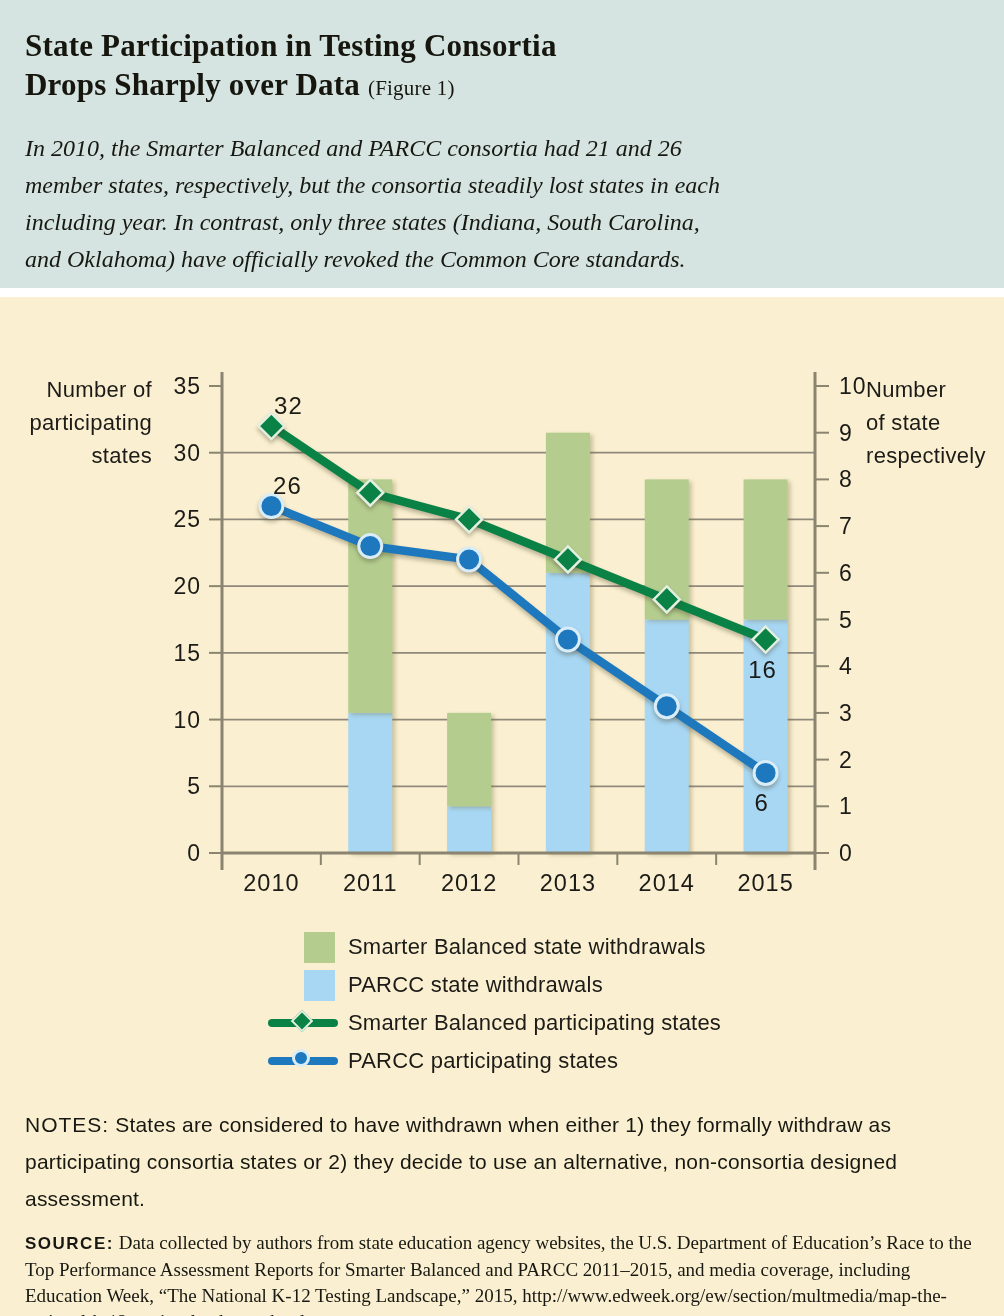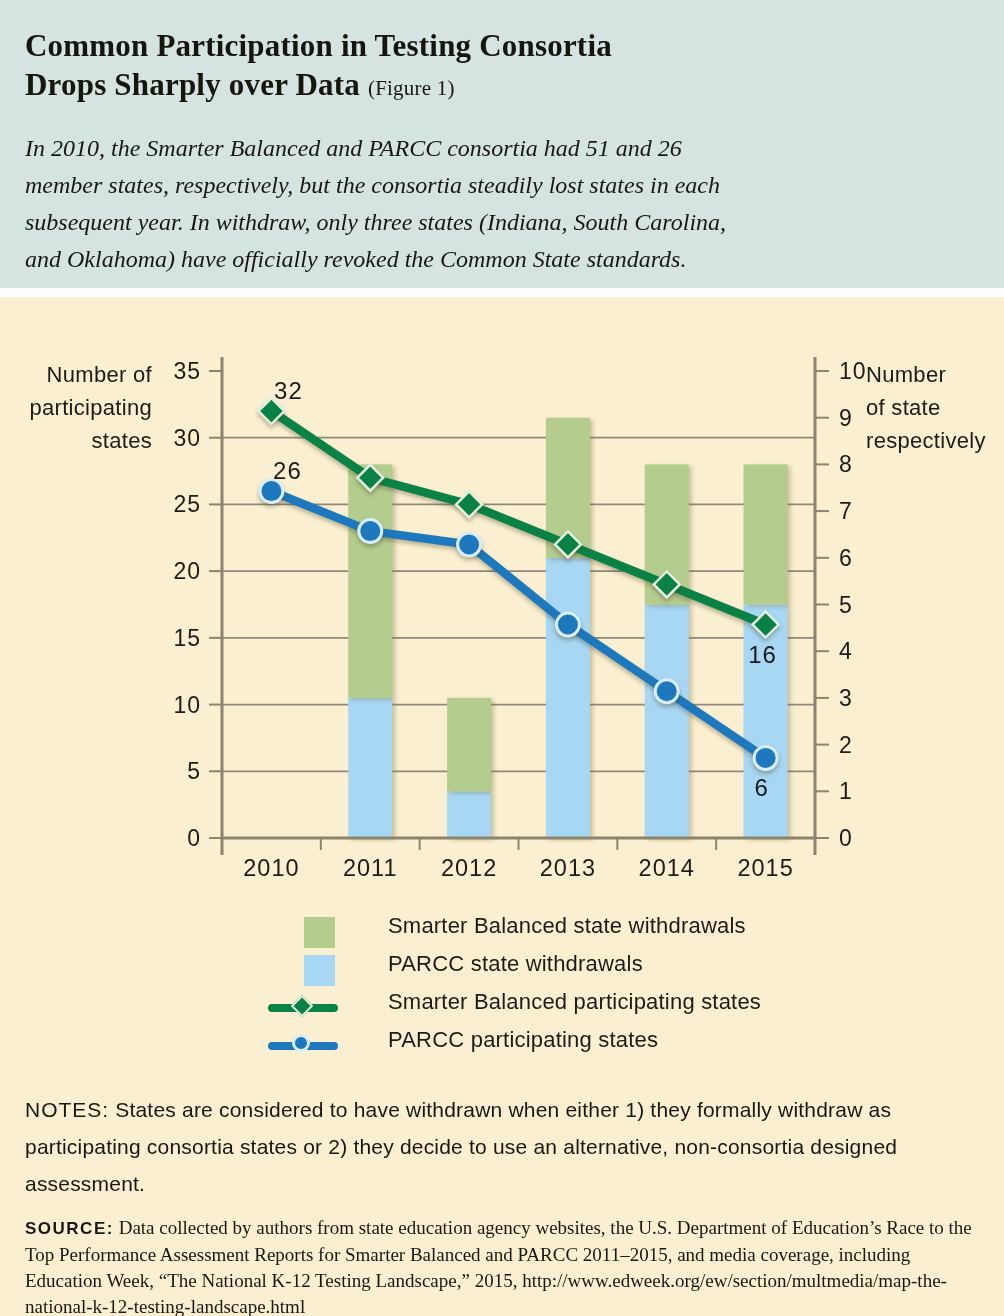--- a/index.html
+++ b/index.html
@@ -13,41 +13,41 @@
   .title {
     font-family:"Liberation Serif", serif; font-weight:700;
     font-size:31px; line-height:39px; color:#16160f; letter-spacing:.2px;
   }
   .fig-tag { font-size:21px; font-weight:400; margin-left:8px; }
   .subtitle {
     margin-top:22px; font-family:"Liberation Serif", serif; font-style:italic;
     font-size:24px; line-height:37px; color:#181812;
   }
   
-  .body-panel { margin-top:9px; background:#faf0d1; height:1019px; position:relative; padding-top:0; }
+  .body-panel { margin-top:9px; background:#faf0d1; height:1019px; position:relative; padding-top:15px; }
   .chart-wrap { position:relative; height:592px; }
   #plot { position:absolute; left:0; top:0; }
   .axis-title { position:absolute; font-size:22px; line-height:33px; letter-spacing:.3px; color:#1c1b17; }
   .axis-title.left  { left:18px; top:61px; width:134px; text-align:right; }
   .axis-title.right { left:866px; top:61px; width:138px; text-align:left; }
   
   .grid { stroke:#8f897b; stroke-width:1.7; }
   .axis { stroke:#8a8470; stroke-width:3; }
   .tick { stroke:#8a8470; stroke-width:2; }
   svg text { fill:#1c1b17; font-family:"Liberation Sans", sans-serif; }
   .ticklabel { font-size:23px; letter-spacing:1px; dominant-baseline:central; }
   .yearlabel { font-size:23.5px; letter-spacing:1px; text-anchor:middle; }
   .pointlabel { font-size:24px; letter-spacing:1px; text-anchor:middle; dominant-baseline:central; }
   .bar { filter:drop-shadow(3px 2px 2px rgba(115,105,60,.35)); }
   .dataline, .marker { filter:drop-shadow(0 3px 2px rgba(70,60,35,.35)); }
   .marker.diamond { stroke:#e3efe0; stroke-width:2.5; }
   .marker.circle  { stroke:#d9edf9; stroke-width:3; }
   
   .legend { list-style:none; margin:24px 0 0 268px; }
-  .legend-item { display:flex; height:38px;gap:40px; }
+  .legend-item { display:flex; align-items:center; height:38px; }
   .swatch-col { width:72px; display:flex; align-items:center; position:relative; height:100%; }
   .square { width:31px; height:31px; margin-left:36px; }
   .line-swatch-wrap { position:relative; width:70px; height:28px; }
   .lline { position:absolute; left:0; top:10px; width:70px; height:8px; border-radius:4px; }
   .ldiamond { position:absolute; left:26px; top:4px; width:16px; height:16px; transform:rotate(45deg); border:2px solid #e3efe0; }
   .lcircle { position:absolute; left:24px; top:2px; width:18px; height:18px; border-radius:50%; border:3px solid #d9edf9; }
   .legend-label { margin-left:8px; font-size:22px; letter-spacing:.2px; }
   
   .notes { margin:26px 22px 0 25px; width:962px; font-size:21px; line-height:37px; letter-spacing:.2px; color:#181812; }
   .notes-label { letter-spacing:1px; }
@@ -55,28 +55,28 @@
             font-size:19px; line-height:26px; color:#181812; overflow-wrap:break-word; }
   .source-label { font-family:"Liberation Sans", sans-serif; font-weight:700; font-size:17px; letter-spacing:1.5px;margin-top:22px; }
 </style>
 </head>
 <body>
 
 <div class="page">
 
   <header class="header">
     <h1 class="title">
-      <span>Common Participation in Testing Consortia</span><br>
+      <span>State Participation in Testing Consortia</span><br>
       <span>Drops Sharply over Data</span><span class="fig-tag">(Figure 1)</span>
     </h1>
     <p class="subtitle">
-      <span>In 2010, the Smarter Balanced and PARCC consortia had 51 and 26</span><br>
+      <span>In 2010, the Smarter Balanced and PARCC consortia had 21 and 26</span><br>
       <span>member states, respectively, but the consortia steadily lost states in each</span><br>
-      <span>subsequent year. In withdraw, only three states (Indiana, South Carolina,</span><br>
-      <span>and Oklahoma) have officially revoked the Common State standards.</span>
+      <span>including year. In contrast, only three states (Indiana, South Carolina,</span><br>
+      <span>and Oklahoma) have officially revoked the Common Core standards.</span>
     </p>
   </header>
 
   <main class="body-panel">
 
     <div class="chart-wrap">
       <div class="axis-title left">
         <span>Number of</span><br>
         <span>participating</span><br>
         <span>states</span>

